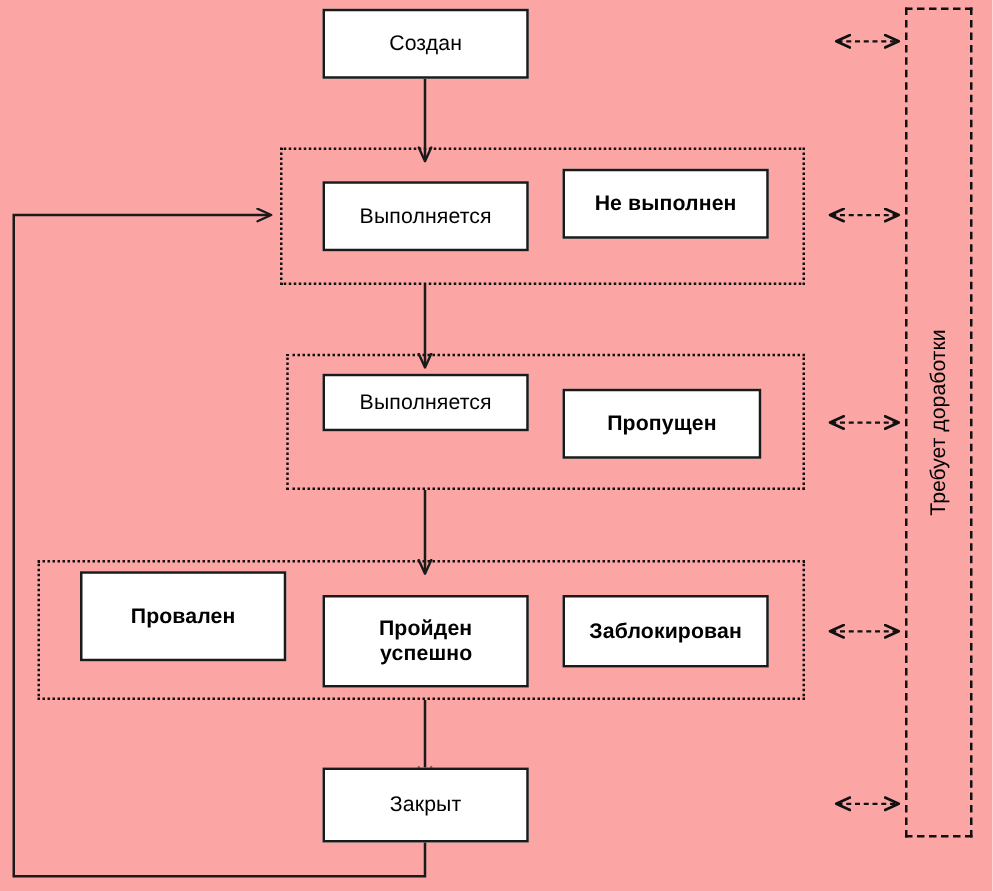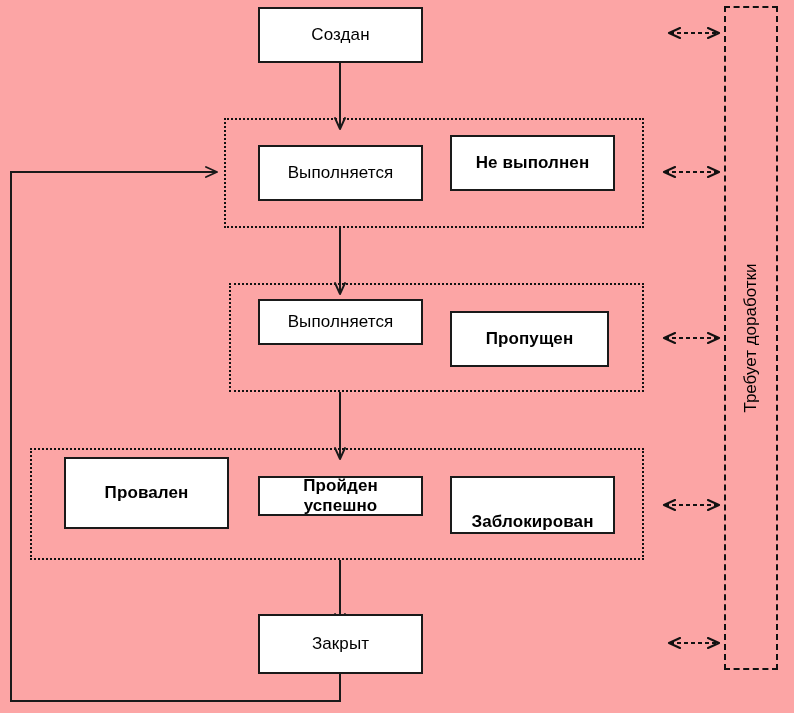--- a/index.html
+++ b/index.html
@@ -150,26 +150,26 @@
   </div>
 
   <div class="node bold" style="left:450px; top:311px; width:159px; height:56px;">
     <span>Пропущен</span>
   </div>
 
   <div class="node bold" style="left:64px; top:457px; width:165px; height:72px;">
     <span>Провален</span>
   </div>
 
-  <div class="node bold" style="left:258px; top:476px; width:165px; height:40px;">
+  <div class="node bold" style="left:258px; top:476px; width:165px; height:74px;text-align:right;">
     <span style="white-space:pre-line;">Пройден
 успешно</span>
   </div>
 
-  <div class="node bold" style="left:450px; top:476px; width:165px; height:58px;align-items:flex-end;">
+  <div class="node bold" style="left:450px; top:476px; width:165px; height:58px;">
     <span>Заблокирован</span>
   </div>
 
   <div class="node" style="left:258px; top:614px; width:165px; height:60px;">
     <span>Закрыт</span>
   </div>
 
   <div class="rework-box" style="left:724px; top:6px; width:54px; height:664px;"></div>
 
   <div class="rework-label" style="left:751px; top:338px; transform:translate(-50%,-50%) rotate(-90deg);">Требует доработки</div>

